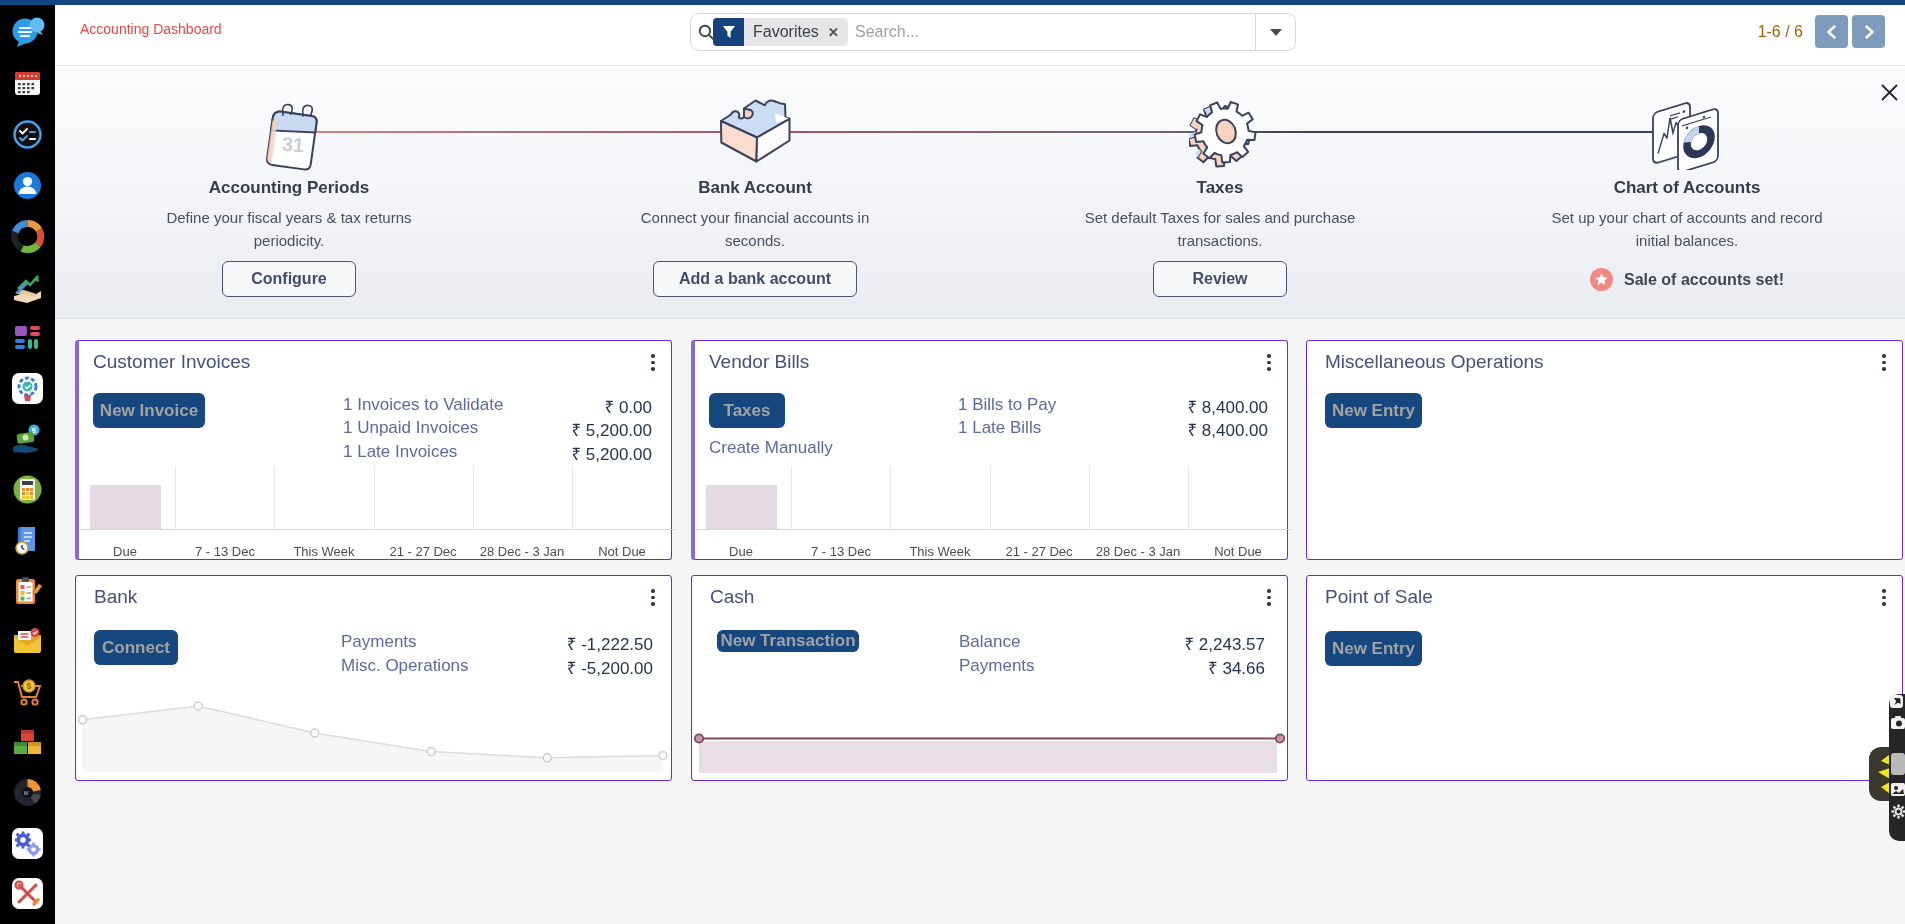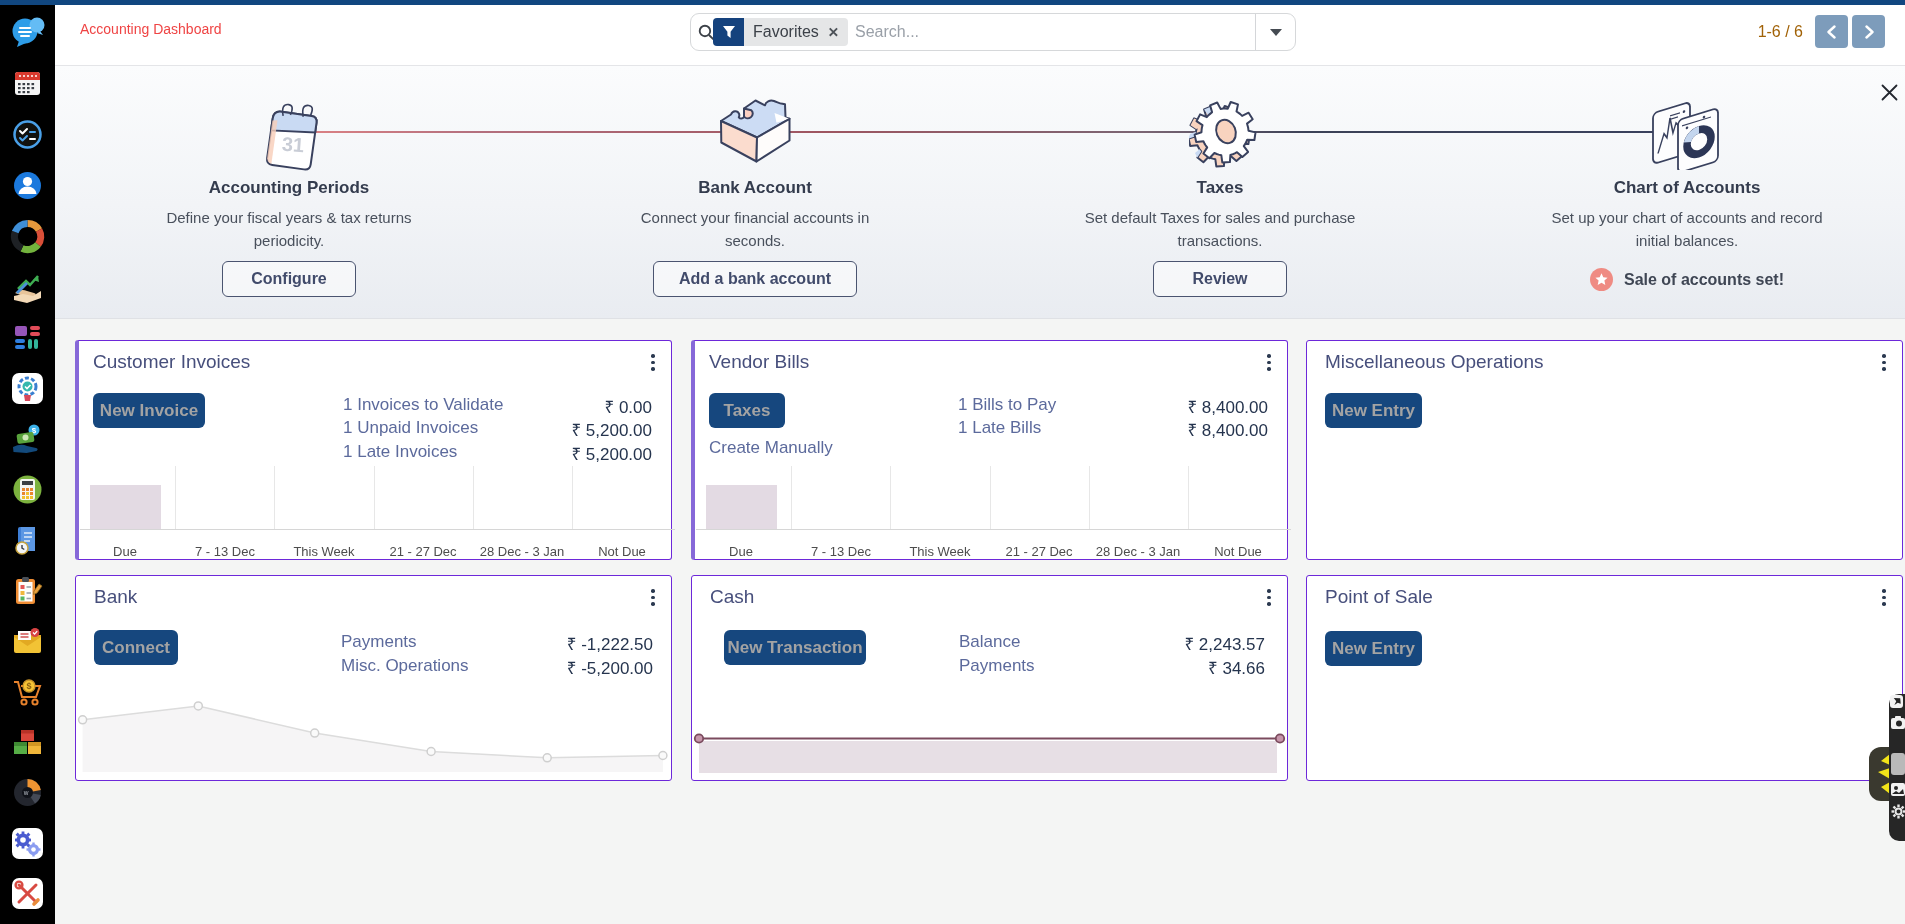--- a/index.html
+++ b/index.html
@@ -488,21 +488,21 @@
         </g>
       </svg>
     </div>
     <div class="card" style="left:636px; top:256px; height:206px;">
       <div class="cttl">Cash</div>
       <div class="kebab">
           <i></i>
           <i></i>
           <i></i>
         </div>
-      <div class="navybtn" style="left:32px; top:54px; width:142px; height:35px;">New Transaction</div>
+      <div class="navybtn" style="left:25px; top:54px; width:142px; height:22px;">New Transaction</div>
       <div class="rows" style="left:267px; top:56px; width:306px;">
         <div class="r" style="height:24px;">
             <span class="lab">Balance</span>
             <span class="val">₹ 2,243.57</span>
           </div>
         <div class="r" style="height:24px;">
             <span class="lab">Payments</span>
             <span class="val">₹ 34.66</span>
           </div>
       </div>

